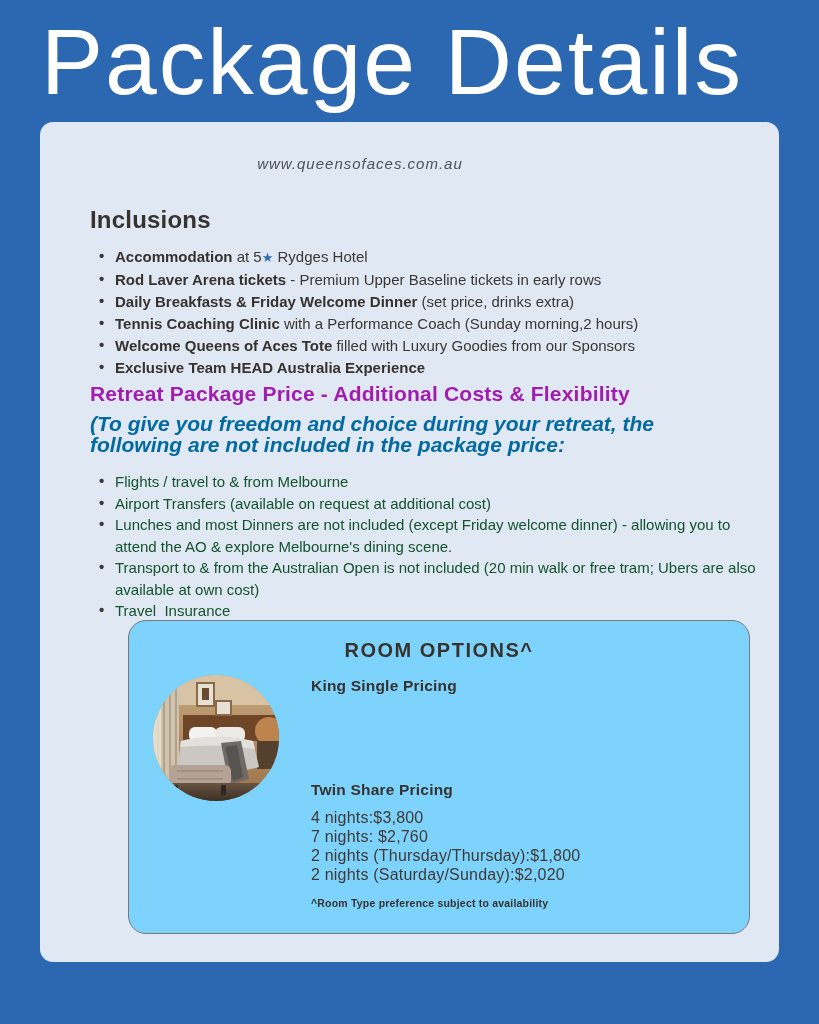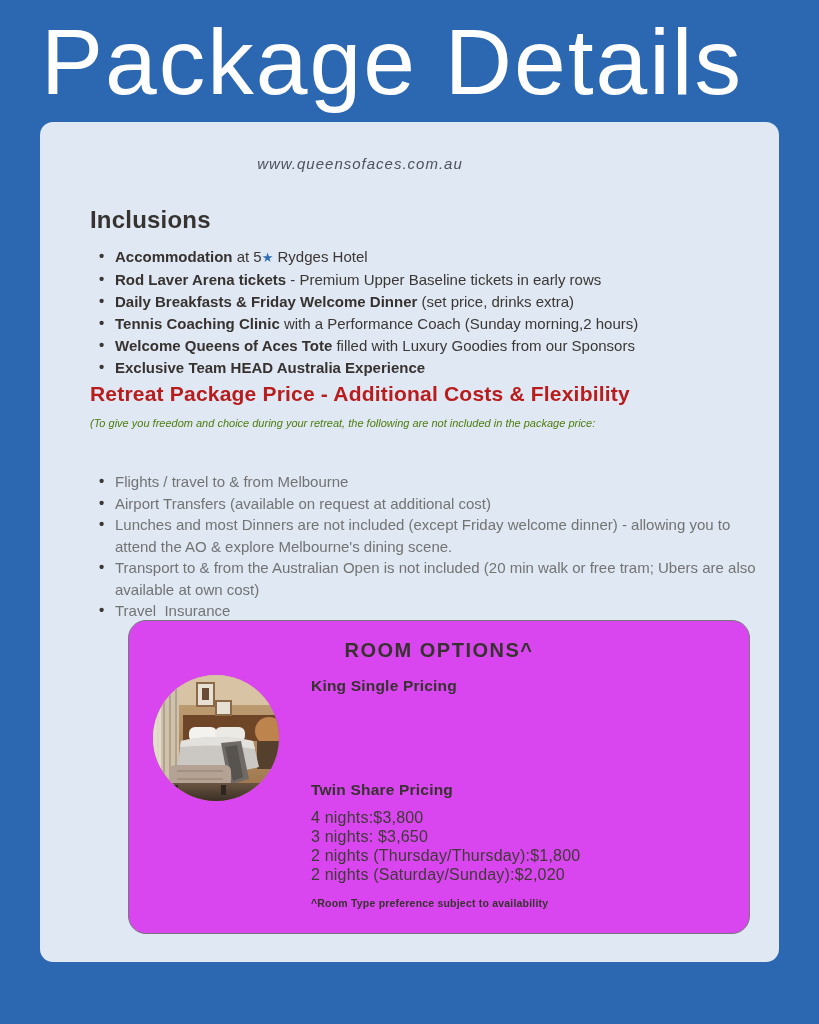--- a/index.html
+++ b/index.html
@@ -50,36 +50,36 @@
     content:"\2022";
     position:absolute;left:1px;top:-1px;
     font-weight:bold;color:#3c3734;
   }
   .inc-list{top:116px;width:665px;}
   .inc-list li{line-height:22px;}
   .inc-list .lead{font-weight:bold;color:#37322f;}
   .star{color:#2f6cb5;font-size:13px;}
   .costs-h{
     position:absolute;top:260px;left:50px;
-    font-size:21px;font-weight:bold;color:#b91c1c;
+    font-size:21px;font-weight:bold;color:#a21caf;
     letter-spacing:0.2px;
   }
   .costs-sub{
     position:absolute;top:291px;left:50px;width:648px;
-    font-size:11px;font-weight:normal;font-style:italic;
-    line-height:21px;color:#4d7c0f;
+    font-size:21px;font-weight:bold;font-style:italic;
+    line-height:21px;color:#0369a1;
   }
   .costs-list{top:341px;width:658px;}
-  .costs-list li{line-height:21.5px;white-space:pre-wrap;color:#737373;}
+  .costs-list li{line-height:21.5px;white-space:pre-wrap;color:#14532d;}
   .room-box{
     position:absolute;top:498px;left:88px;
     width:620px;height:312px;
     border:1.4px solid #77787b;
     border-radius:18px;
-    background:#d946ef;
+    background:#7dd3fc;
   }
   .room-h{
     position:absolute;top:18px;left:0;width:100%;
     text-align:center;
     font-size:20px;font-weight:bold;letter-spacing:1.5px;
     color:#37322f;
   }
   .room-photo{
     position:absolute;left:24px;top:54px;
     width:126px;height:126px;border-radius:50%;
@@ -187,21 +187,21 @@
         <rect x="20" y="110" width="5" height="10" fill="#2e261f"></rect>
         <rect x="68" y="110" width="5" height="10" fill="#2e261f"></rect>
       </svg>
     </span>
 
     <div class="p-title king-t">King Single Pricing</div>
 
     <div class="p-title twin-t">Twin Share Pricing</div>
     <div class="p-lines twin-lines">
       <div>4 nights:$3,800</div>
-      <div>3 nights: $3,650</div>
+      <div>7 nights: $2,760</div>
       <div>2 nights (Thursday/Thursday):$1,800</div>
       <div>2 nights (Saturday/Sunday):$2,020</div>
     </div>
 
     <div class="footnote">^Room Type preference subject to availability</div>
   </div>
 
 </div>
 
 </body></html>

